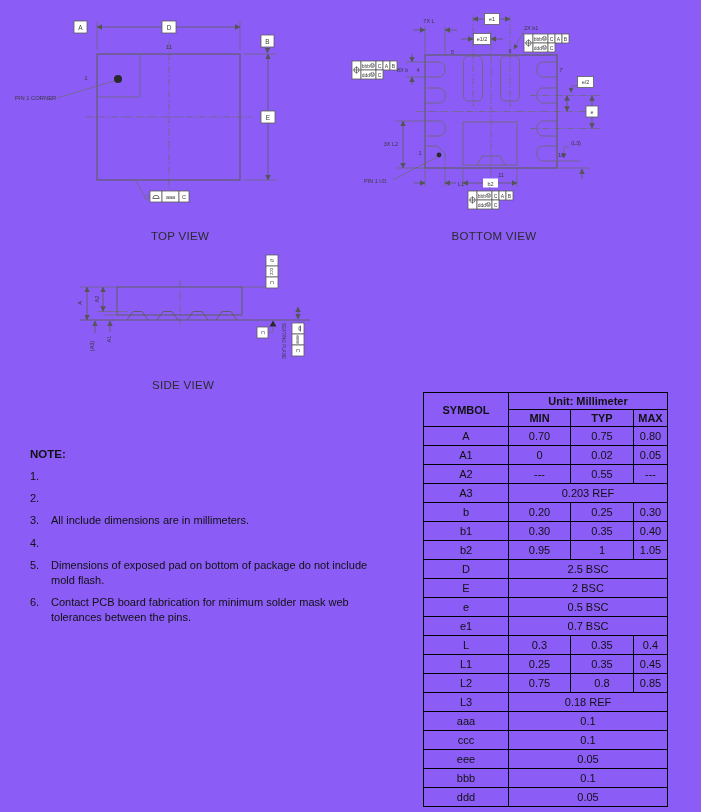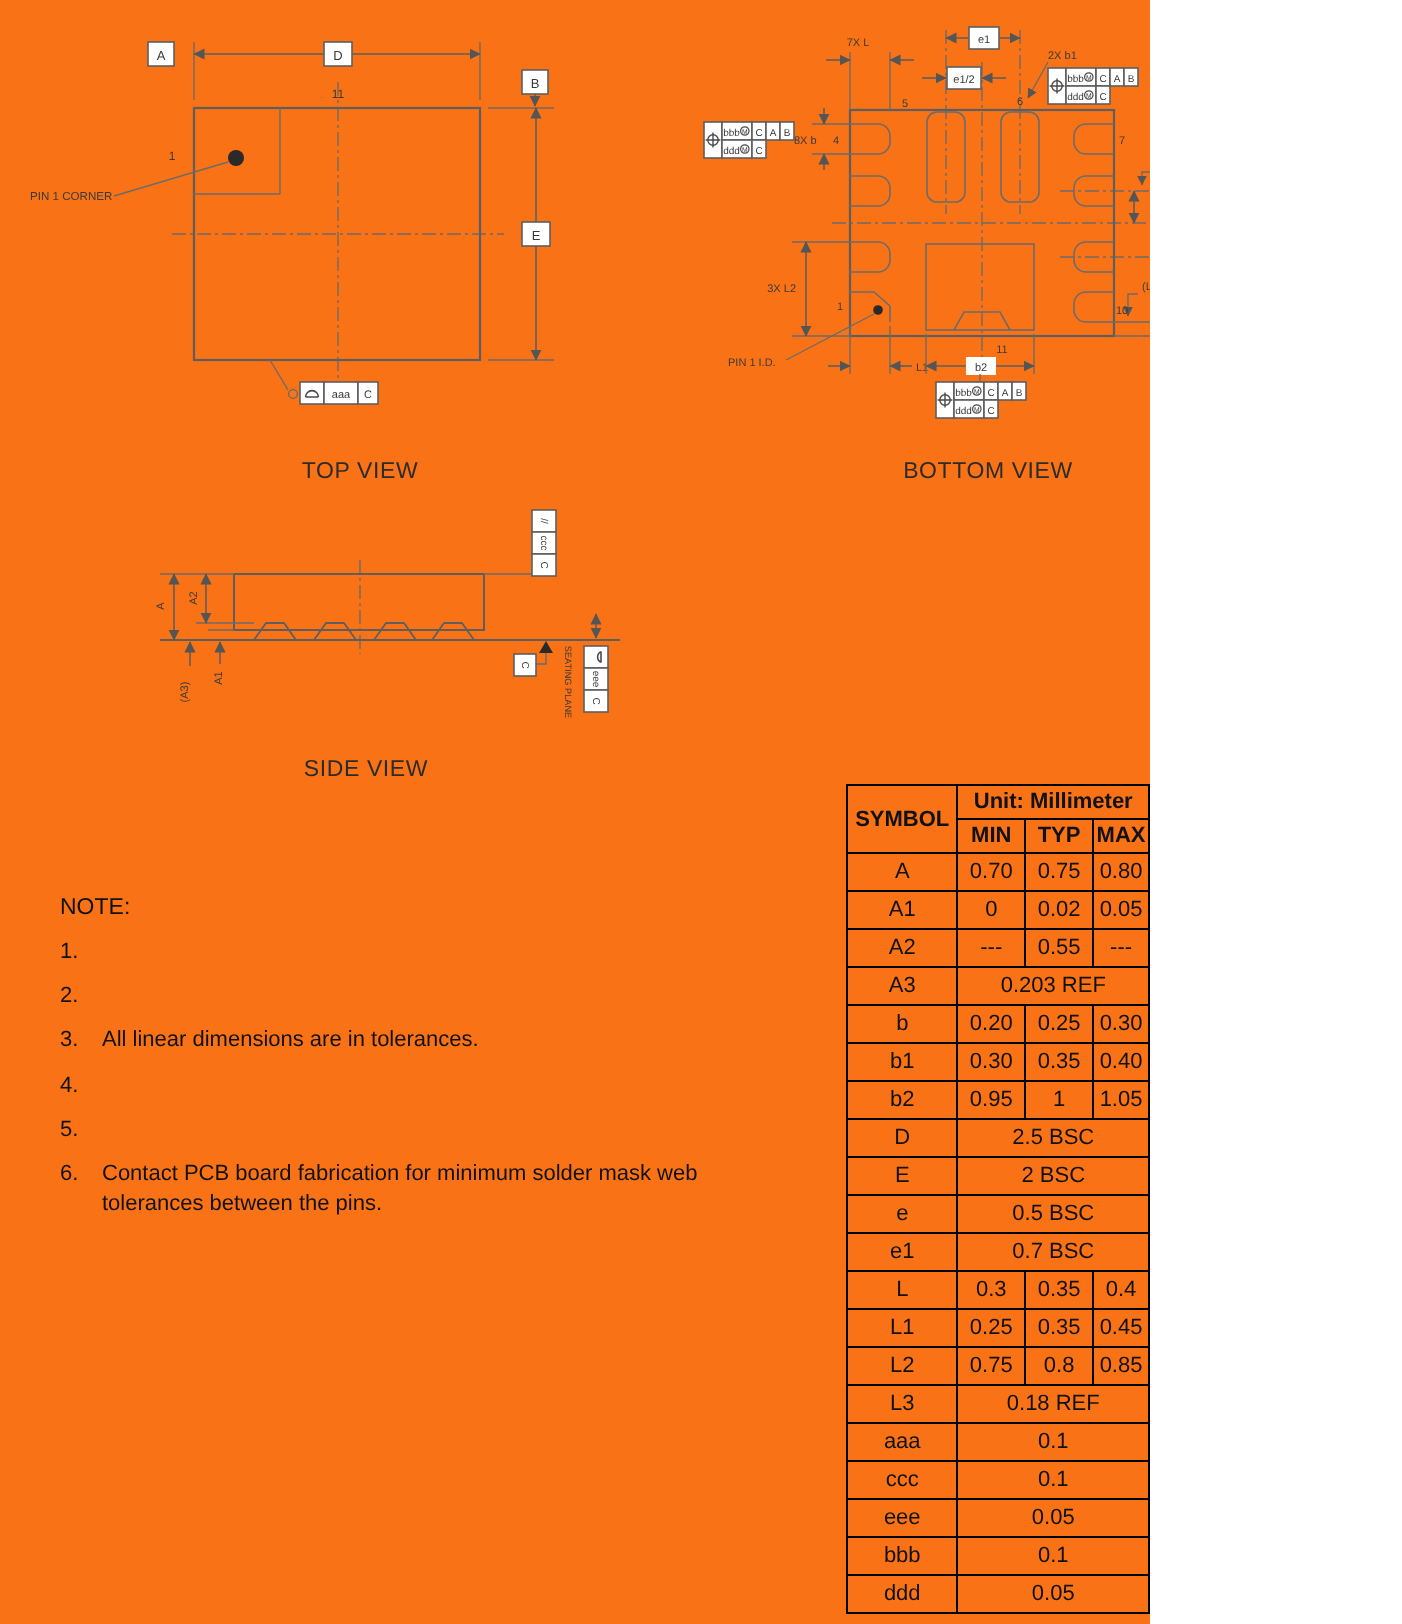--- a/index.html
+++ b/index.html
@@ -1,23 +1,23 @@
 <!DOCTYPE html>
 <html><head>
 <meta charset="utf-8">
 <style>
   html,body{margin:0;padding:0;background:#fff;}
-  #page{position:relative;width:575px;height:812px;background:#f97316;
+  #page{position:relative;width:701px;height:812px;background:#8b5cf6;
         font-family:"Liberation Sans",sans-serif;color:#111;overflow:hidden;}
   svg{position:absolute;overflow:visible;}
   svg text{font-family:"Liberation Sans",sans-serif;fill:#3a3a3a;}
   .caption{position:absolute;font-size:11.5px;color:#2b2b2b;text-align:center;letter-spacing:.3px;}
   
   #notes{position:absolute;left:30px;top:448px;width:372px;}
-  #notes .title{font-weight:normal;font-size:11.5px;margin-bottom:9px;}
+  #notes .title{font-weight:bold;font-size:11.5px;margin-bottom:9px;}
   .note-item{display:flex;margin-bottom:7px;font-size:11px;line-height:1.38;}
   .note-num{width:21px;flex:none;}
   .note-text{width:318px;}
   
   #dimtable{position:absolute;left:423px;top:392px;border-collapse:collapse;table-layout:fixed;}
   #dimtable td,#dimtable th{border:1px solid #000;font-size:11px;text-align:center;
       padding:0;height:18px;overflow:hidden;white-space:nowrap;}
   #dimtable th{font-weight:bold;height:16px;}
   #dimtable td.sym{font-weight:normal;}
 </style>
@@ -293,27 +293,28 @@
   <div class="title">NOTE:</div>
   <div>
         <div class="note-item">
           <span class="note-num">1.</span>
         </div>
         <div class="note-item">
           <span class="note-num">2.</span>
         </div>
         <div class="note-item">
           <span class="note-num">3.</span>
-          <span class="note-text">All linear dimensions are in tolerances.</span>
+          <span class="note-text">All include dimensions are in millimeters.</span>
         </div>
         <div class="note-item">
           <span class="note-num">4.</span>
         </div>
         <div class="note-item">
           <span class="note-num">5.</span>
+          <span class="note-text">Dimensions of exposed pad on bottom of package do not include mold flash.</span>
         </div>
         <div class="note-item">
           <span class="note-num">6.</span>
           <span class="note-text">Contact PCB board fabrication for minimum solder mask web tolerances between the pins.</span>
         </div>
       </div>
 </div>
 
 <table id="dimtable">
   <colgroup>

